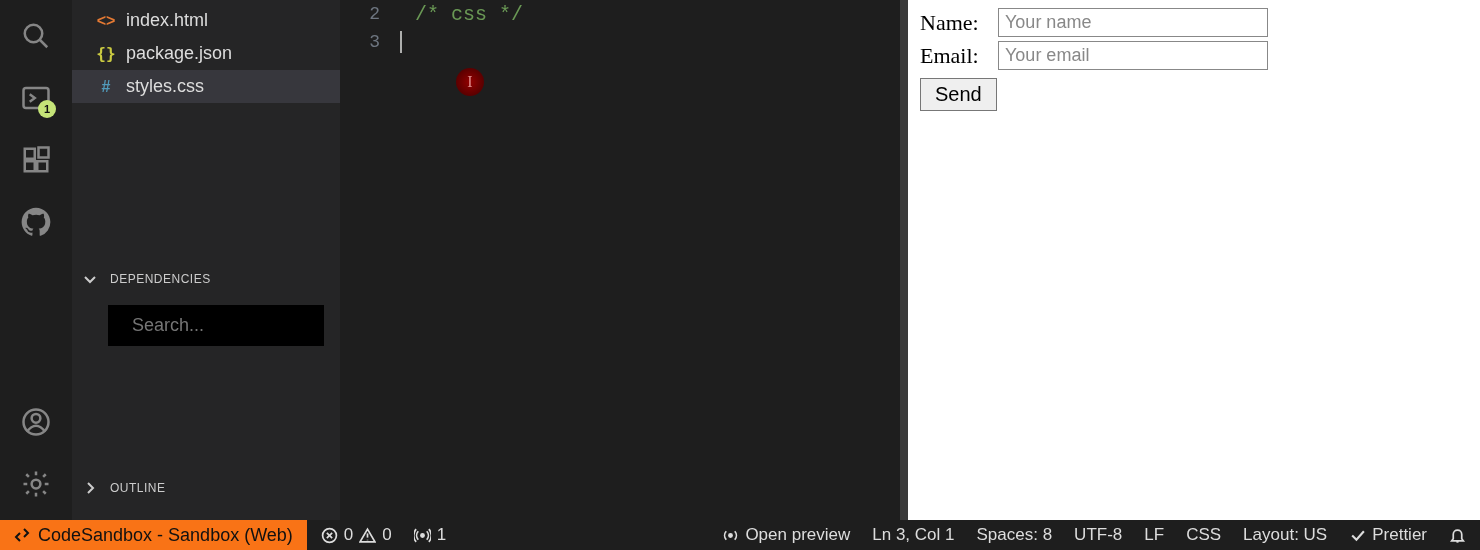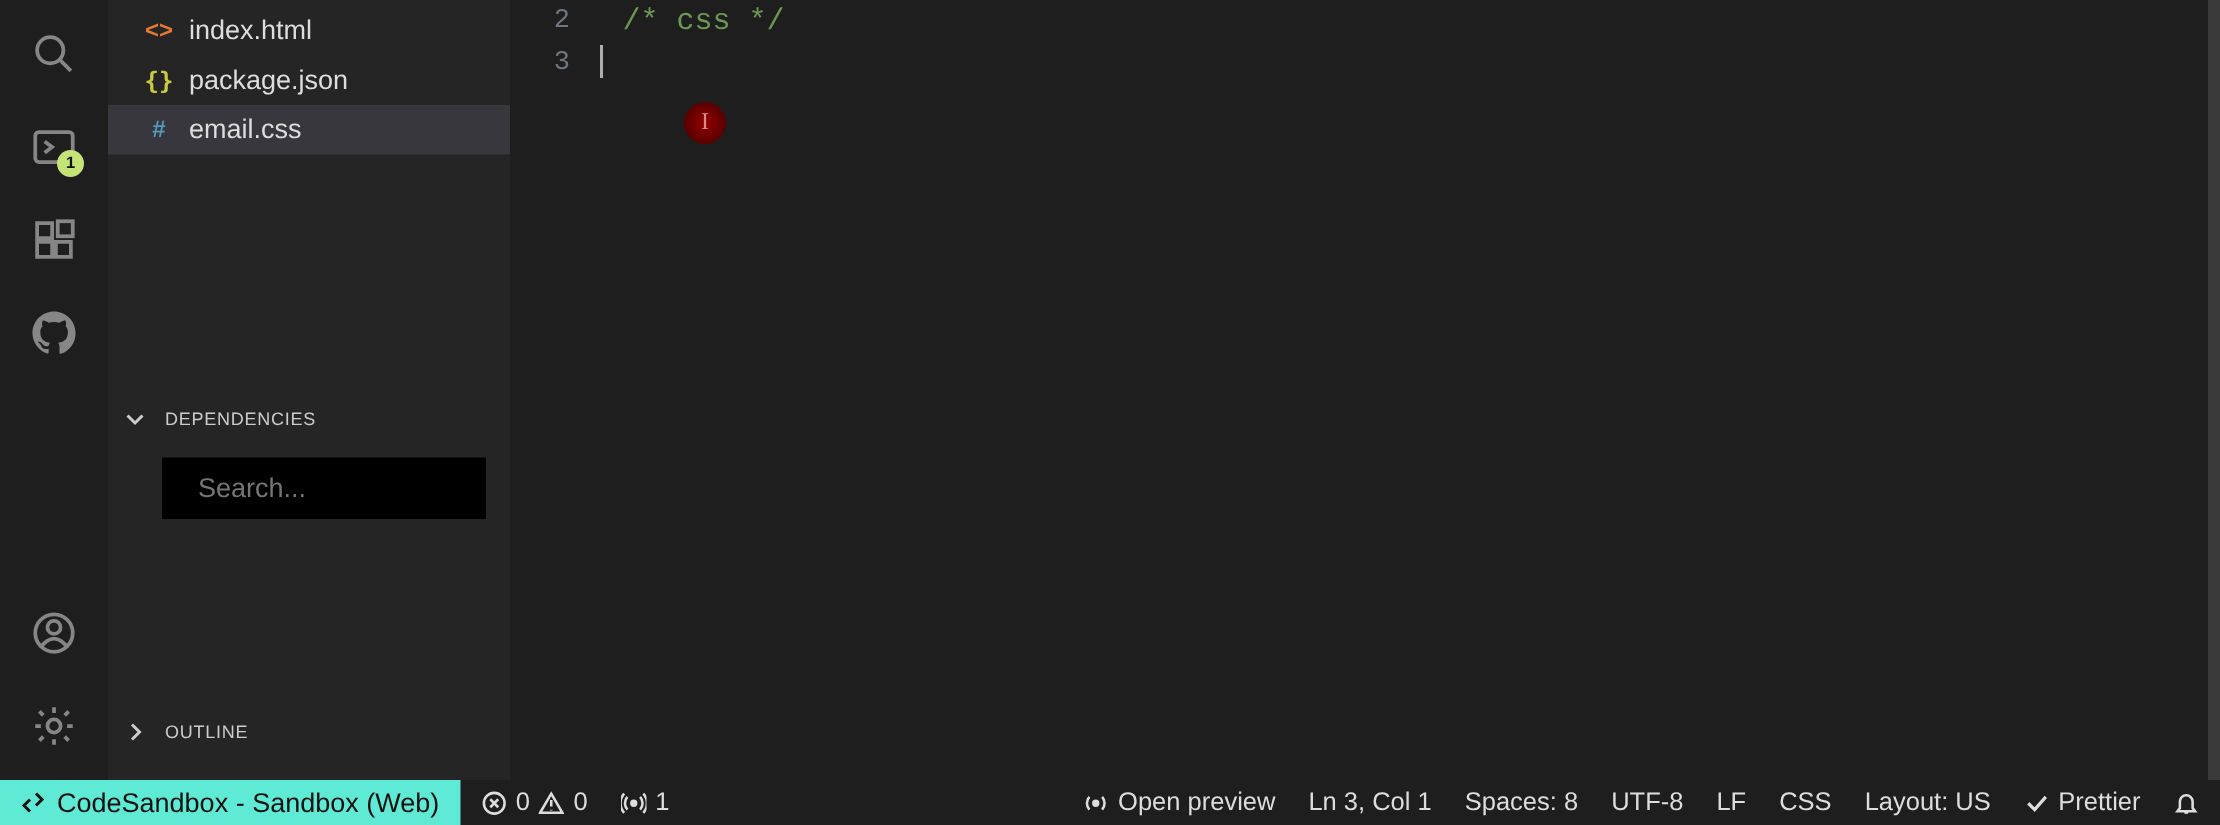--- a/index.html
+++ b/index.html
@@ -49,21 +49,21 @@
 
 .preview { width: 572px; background: #fff; color: #000; font-family: "Times New Roman", serif; font-size: 22px; padding: 8px 12px; }
 .form-row { display: flex; align-items: center; gap: 8px; margin-bottom: 4px; }
 .form-row label { min-width: 70px; }
 .form-row input[type="text"] { flex: 0 0 270px; font-size: 18px; padding: 3px 6px; border: 1px solid #888; font-family: Arial, sans-serif; color: #666; }
 .form-row input[type="text"]::placeholder { color: #888; }
 .send-btn { font-size: 20px; padding: 4px 14px; background: #efefef; border: 1px solid #777; cursor: pointer; font-family: Arial, sans-serif; margin-top: 4px; }
 
 
 .status-bar { height: 30px; background: #1e1e1e; display: flex; align-items: stretch; font-size: 17px; color: #ddd; }
-.status-left { background: #5eead4; color: #111; display: flex; align-items: center; gap: 8px; padding: 0 14px; font-size: 18px; text-align: center; }
+.status-left { background: #f97316; color: #111; display: flex; align-items: center; gap: 8px; padding: 0 14px; font-size: 18px; text-align: center; }
 .status-left svg { width: 16px; height: 16px; }
 .status-items { flex: 1; display: flex; align-items: center; gap: 22px; padding: 0 14px; }
 .status-items .grow { flex: 1; }
 .status-item { display: flex; align-items: center; gap: 6px; cursor: pointer; white-space: nowrap; }
 .status-item svg { width: 17px; height: 17px; }
 </style>
 </head>
 <body>
 
 <div class="main-area">
@@ -117,21 +117,21 @@
     <div class="file-item">
           <span class="file-icon fi-orange">&lt;&gt;</span>
           <span class="file-label">index.html</span>
         </div>
         <div class="file-item">
           <span class="file-icon fi-yellow">{}</span>
           <span class="file-label">package.json</span>
         </div>
         <div class="file-item active">
           <span class="file-icon fi-blue">#</span>
-          <span class="file-label">email.css</span>
+          <span class="file-label">styles.css</span>
         </div>
       </div>
     <div style="height:160px"></div>
     <div class="section-header">
       <svg class="chev" viewBox="0 0 16 16" fill="none" stroke="currentColor" stroke-width="2">
           <polyline points="3 6 8 11 13 6"></polyline>
         </svg>
       <span>DEPENDENCIES</span>
     </div>
     <div class="search-box">
@@ -160,20 +160,31 @@
           <div class="gutter">3</div>
           <div class="code"><span class="cursor"></span></div>
         </div>
       </div>
     <div class="click-marker">
         <span>I</span>
       </div>
     <div class="editor-right-edge"></div>
   </div>
 
+  <div class="preview">
+    <div class="form-row">
+      <label>Name:</label>
+      <input type="text" placeholder="Your name" style="">
+    </div>
+    <div class="form-row">
+      <label>Email:</label>
+      <input type="text" placeholder="Your email" style="">
+    </div>
+    <button class="send-btn">Send</button>
+  </div>
 
 </div>
 
 <div class="status-bar">
   <div class="status-left">
     <svg viewBox="0 0 16 16" fill="none" stroke="currentColor" stroke-width="2">
         <polyline points="10 2 14 6 10 10"></polyline>
         <polyline points="6 6 2 10 6 14"></polyline>
       </svg>
     <span>CodeSandbox - Sandbox (Web)</span>

